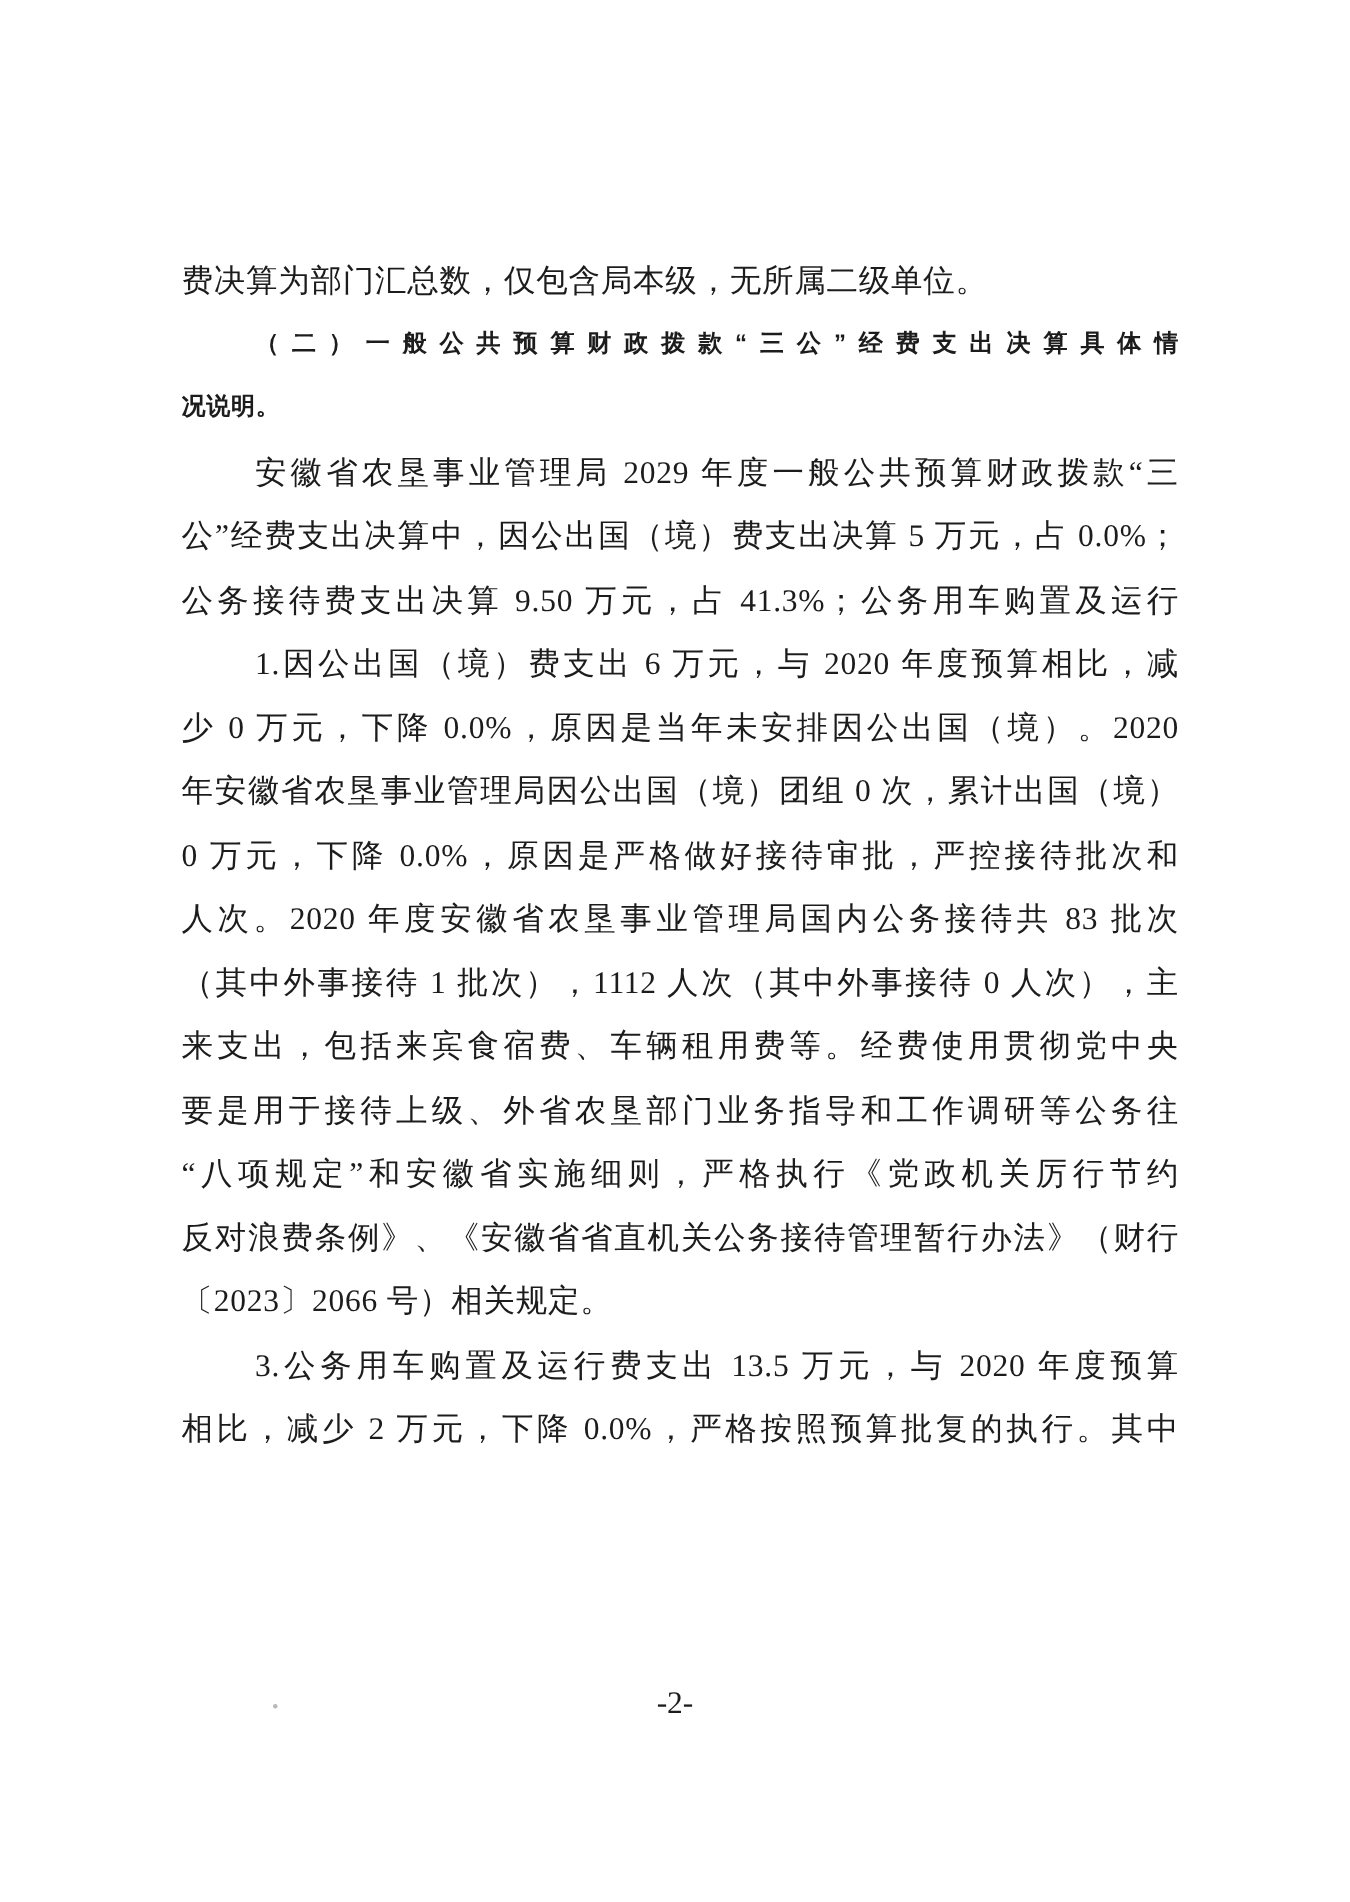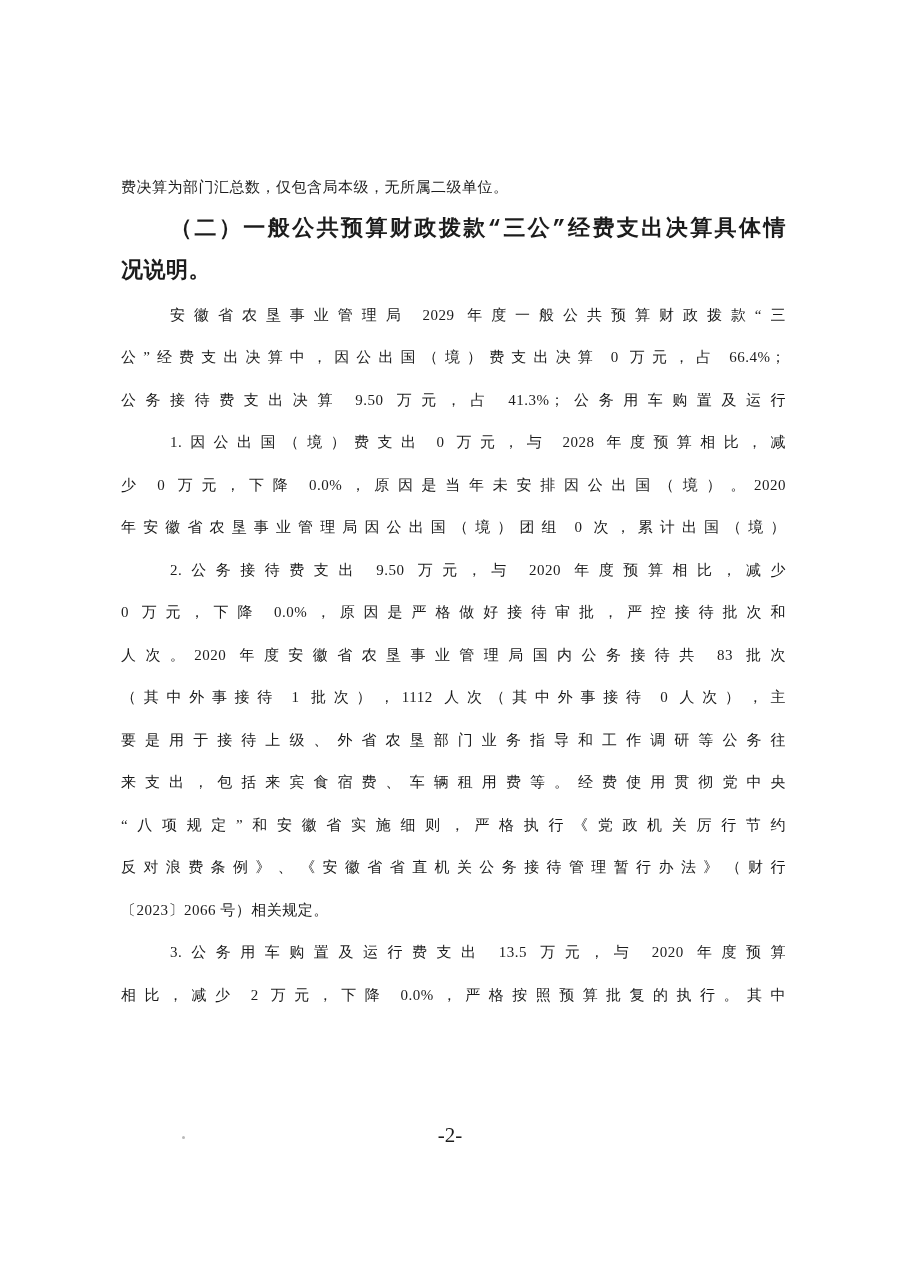--- a/index.html
+++ b/index.html
@@ -18,37 +18,37 @@
   }
   .content {
     position: absolute;
     left: 121px;
     top: 166px;
     width: 665px;
   }
   .line {
     height: 42.5px;
     line-height: 42.5px;
-    font-size: 15px;
+    font-size: 21px;
     letter-spacing: 0.5px;
     text-align: justify;
     text-align-last: left;
     overflow: hidden;
     white-space: normal;
   }
   .line.fill {
     text-align-last: justify;
   }
   .line.indent {
     text-indent: 49px;
   }
   .line.bold {
-    font-family: Liberation Mono, monospace;
+    font-family: Liberation Sans, sans-serif;
     font-weight: 700;
-    font-size: 22px;
+    font-size: 16px;
   }
   .page-number {
     position: absolute;
     left: 0;
     top: 1120px;
     width: 100%;
     height: 30px;
     line-height: 30px;
     text-align: center;
     font-size: 21px;
@@ -67,31 +67,30 @@
 </style>
 </head>
 <body>
 
 <div class="page">
   <div class="content">
       <div class="line">费决算为部门汇总数，仅包含局本级，无所属二级单位。</div>
       <div class="line bold indent fill">（二）一般公共预算财政拨款“三公”经费支出决算具体情</div>
       <div class="line bold">况说明。</div>
       <div class="line indent fill">安徽省农垦事业管理局 2029 年度一般公共预算财政拨款“三</div>
-      <div class="line fill">公”经费支出决算中，因公出国（境）费支出决算 0 万元，占 66.4%；</div>
+      <div class="line fill">公”经费支出决算中，因公出国（境）费支出决算 5 万元，占 0.0%；</div>
       <div class="line fill">公务接待费支出决算 9.50 万元，占 41.3%；公务用车购置及运行</div>
-      <div class="line indent fill">1.因公出国（境）费支出 0 万元，与 2028 年度预算相比，减</div>
+      <div class="line indent fill">1.因公出国（境）费支出 6 万元，与 2020 年度预算相比，减</div>
       <div class="line fill">少 0 万元，下降 0.0%，原因是当年未安排因公出国（境）。2020</div>
       <div class="line fill">年安徽省农垦事业管理局因公出国（境）团组 0 次，累计出国（境）</div>
-      <div class="line indent fill">2.公务接待费支出 9.50 万元，与 2020 年度预算相比，减少</div>
       <div class="line fill">0 万元，下降 0.0%，原因是严格做好接待审批，严控接待批次和</div>
       <div class="line fill">人次。2020 年度安徽省农垦事业管理局国内公务接待共 83 批次</div>
       <div class="line fill">（其中外事接待 1 批次），1112 人次（其中外事接待 0 人次），主</div>
+      <div class="line fill">来支出，包括来宾食宿费、车辆租用费等。经费使用贯彻党中央</div>
       <div class="line fill">要是用于接待上级、外省农垦部门业务指导和工作调研等公务往</div>
-      <div class="line fill">来支出，包括来宾食宿费、车辆租用费等。经费使用贯彻党中央</div>
       <div class="line fill">“八项规定”和安徽省实施细则，严格执行《党政机关厉行节约</div>
       <div class="line fill">反对浪费条例》、《安徽省省直机关公务接待管理暂行办法》（财行</div>
       <div class="line">〔2023〕2066 号）相关规定。</div>
       <div class="line indent fill">3.公务用车购置及运行费支出 13.5 万元，与 2020 年度预算</div>
       <div class="line fill">相比，减少 2 万元，下降 0.0%，严格按照预算批复的执行。其中</div>
     </div>
 
   <div class="speck"></div>
 
   <div class="page-number">-2-</div>

